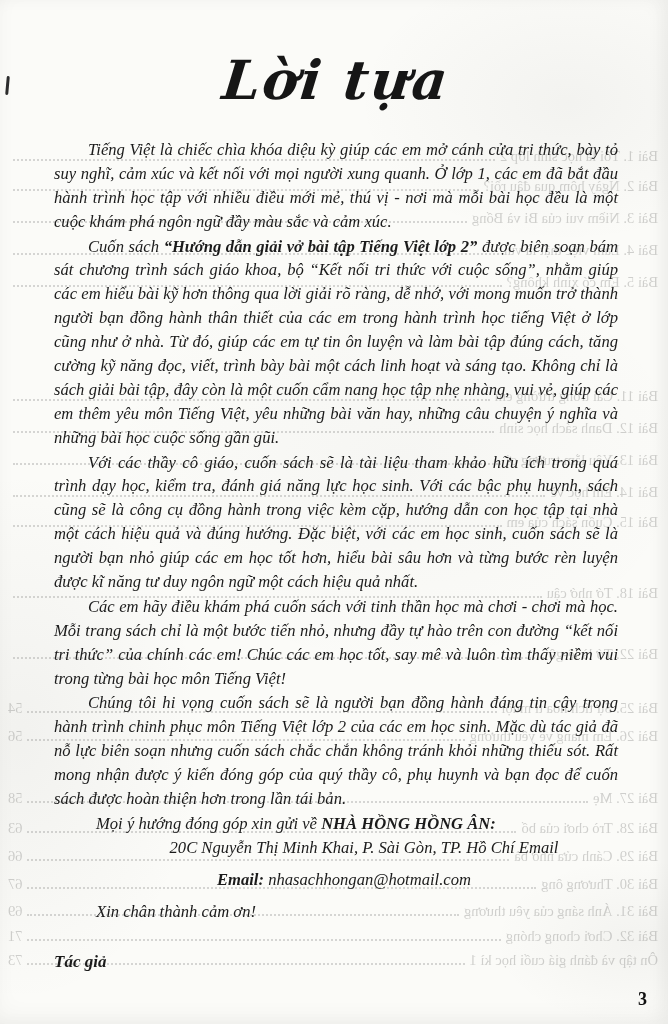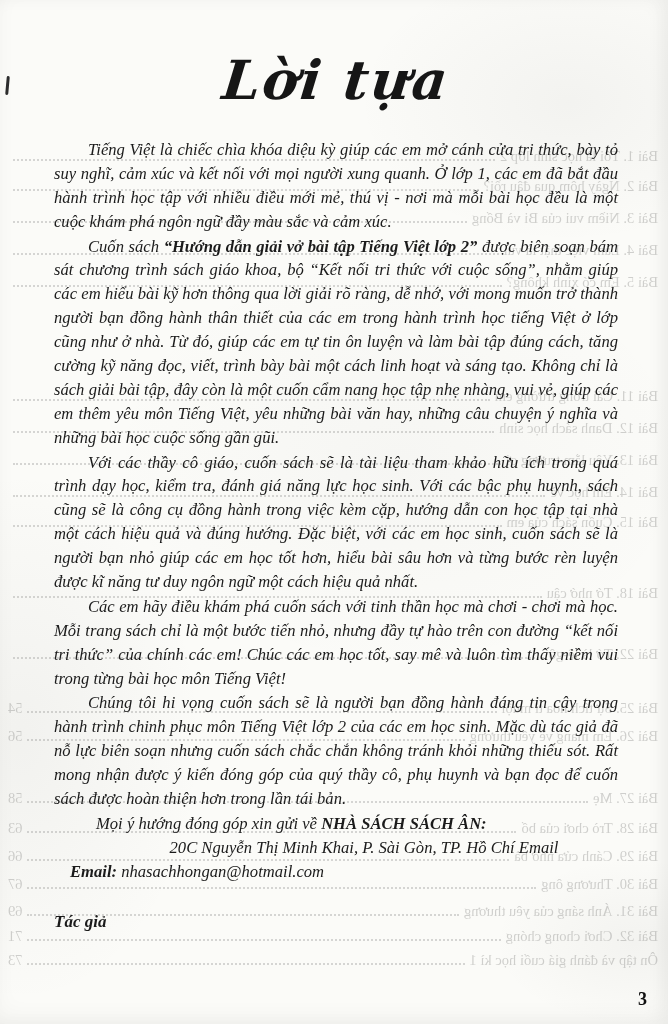--- a/index.html
+++ b/index.html
@@ -44,21 +44,21 @@
     letter-spacing:2px;
     margin:10px 0 26px 0;
     transform:skewX(-6deg);
     color:#161616;
   }
   .bodytext{font-size:16.6px;line-height:1.44;text-align:justify;font-style:italic;}
   .salutation{margin:0 0 1px 0;text-indent:42px;}
   .para{margin:0 0 1px 0;text-indent:34px;}
   .contact-intro{margin:1px 0 0 0;text-indent:42px;}
   .addr{margin:0;text-align:center;padding-left:56px;}
-  .email-line{margin:0;text-align:left;padding-left:16px;}
+  .email-line{margin:8px;text-align:center;padding-left:16px;}
   .thanks{margin:1px 0 0 0;text-indent:42px;}
   .signature{margin:26px 6px 0 0;font-weight:bold;font-style:italic;font-size:17px;}
   .pagenum{
     position:absolute;right:21px;bottom:14px;z-index:3;
     font-weight:bold;font-size:18px;color:#111;
   }
   .stray{
     position:absolute;left:6px;top:76px;width:3px;height:19px;z-index:3;
     background:#2c2c2c;border-radius:2px;transform:rotate(5deg);
   }
@@ -185,23 +185,24 @@
     <div class="bodytext">
 
       <div>
           <p class="para"><span>Tiếng Việt là chiếc chìa khóa diệu kỳ giúp các em mở cánh cửa tri thức, bày tỏ suy nghĩ, cảm xúc và kết nối với mọi người xung quanh. Ở lớp 1, các em đã bắt đầu hành trình học tập với nhiều điều mới mẻ, thú vị - nơi mà mỗi bài học đều là một cuộc khám phá ngôn ngữ đầy màu sắc và cảm xúc.</span></p>
           <p class="para"><span>Cuốn sách </span><b>“Hướng dẫn giải vở bài tập Tiếng Việt lớp 2”</b><span> được biên soạn bám sát chương trình sách giáo khoa, bộ “Kết nối tri thức với cuộc sống”, nhằm giúp các em hiểu bài kỹ hơn thông qua lời giải rõ ràng, dễ nhớ, với mong muốn trở thành người bạn đồng hành thân thiết của các em trong hành trình học tiếng Việt ở lớp cũng như ở nhà. Từ đó, giúp các em tự tin ôn luyện và làm bài tập đúng cách, tăng cường kỹ năng đọc, viết, trình bày bài một cách linh hoạt và sáng tạo. Không chỉ là sách giải bài tập, đây còn là một cuốn cẩm nang học tập nhẹ nhàng, vui vẻ, giúp các em thêm yêu môn Tiếng Việt, yêu những bài văn hay, những câu chuyện ý nghĩa và những bài học cuộc sống gần gũi.</span></p>
           <p class="para"><span>Với các thầy cô giáo, cuốn sách sẽ là tài liệu tham khảo hữu ích trong quá trình dạy học, kiểm tra, đánh giá năng lực học sinh. Với các bậc phụ huynh, sách cũng sẽ là công cụ đồng hành trong việc kèm cặp, hướng dẫn con học tập tại nhà một cách hiệu quả và đúng hướng. Đặc biệt, với các em học sinh, cuốn sách sẽ là người bạn nhỏ giúp các em học tốt hơn, hiểu bài sâu hơn và từng bước rèn luyện được kĩ năng tư duy ngôn ngữ một cách hiệu quả nhất.</span></p>
           <p class="para"><span>Các em hãy điều khám phá cuốn sách với tinh thần học mà chơi - chơi mà học. Mỗi trang sách chỉ là một bước tiến nhỏ, nhưng đầy tự hào trên con đường “kết nối tri thức” của chính các em! Chúc các em học tốt, say mê và luôn tìm thấy niềm vui trong từng bài học môn Tiếng Việt!</span></p>
           <p class="para"><span>Chúng tôi hi vọng cuốn sách sẽ là người bạn đồng hành đáng tin cậy trong hành trình chinh phục môn Tiếng Việt lớp 2 của các em học sinh. Mặc dù tác giả đã nỗ lực biên soạn nhưng cuốn sách chắc chắn không tránh khỏi những thiếu sót. Rất mong nhận được ý kiến đóng góp của quý thầy cô, phụ huynh và bạn đọc để cuốn sách được hoàn thiện hơn trong lần tái bản.</span></p>
         </div>
 
-      <p class="contact-intro"><span>Mọi ý hướng đóng góp xin gửi về </span><b>NHÀ SÁCH SÁCH ÂN:</b></p>
+      <p class="contact-intro"><span>Mọi ý hướng đóng góp xin gửi về </span><b>NHÀ HỒNG HỒNG ÂN:</b></p>
       <p class="addr">20C Nguyễn Thị Minh Khai, P. Sài Gòn, TP. Hồ Chí Email</p>
       <p class="email-line"><b>Email:</b> <span>nhasachhongan@hotmail.com</span></p>
+      <p class="thanks">Xin chân thành cảm ơn!</p>
 
       <p class="signature">Tác giả</p>
     </div>
   </div>
 
   <div class="pagenum">3</div>
 
 </div>
 
 </body></html>

